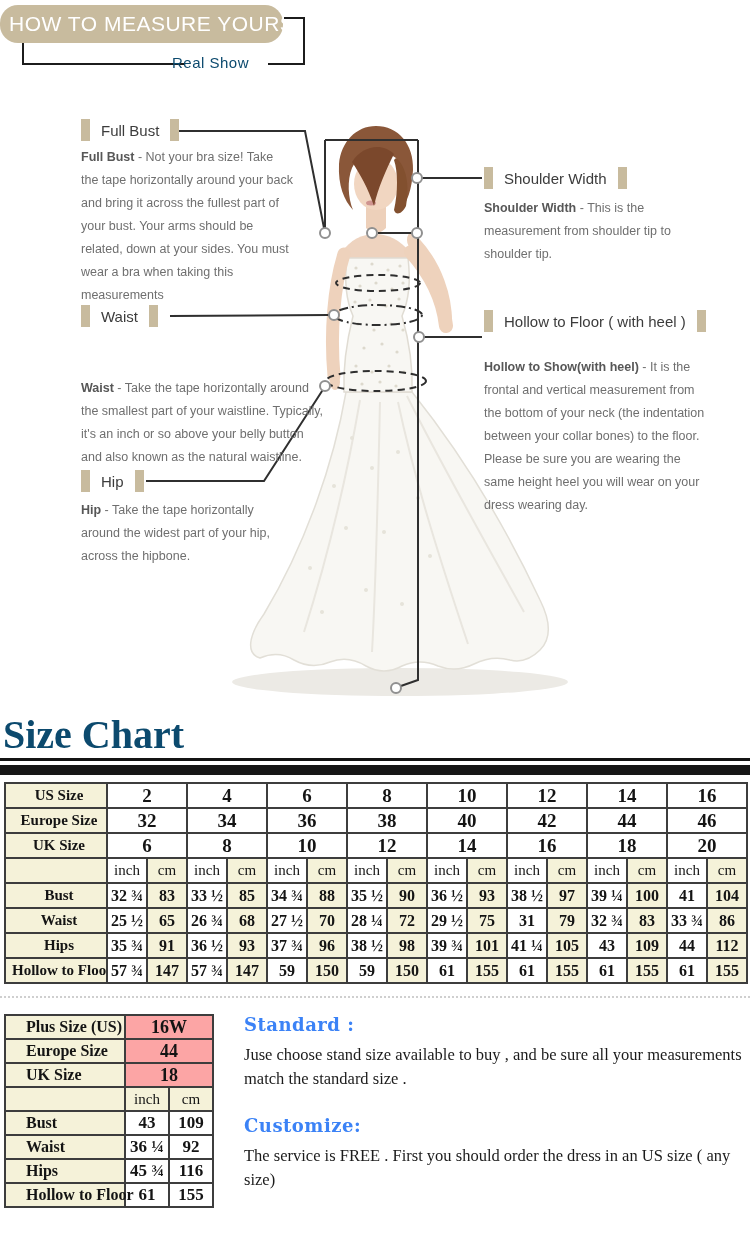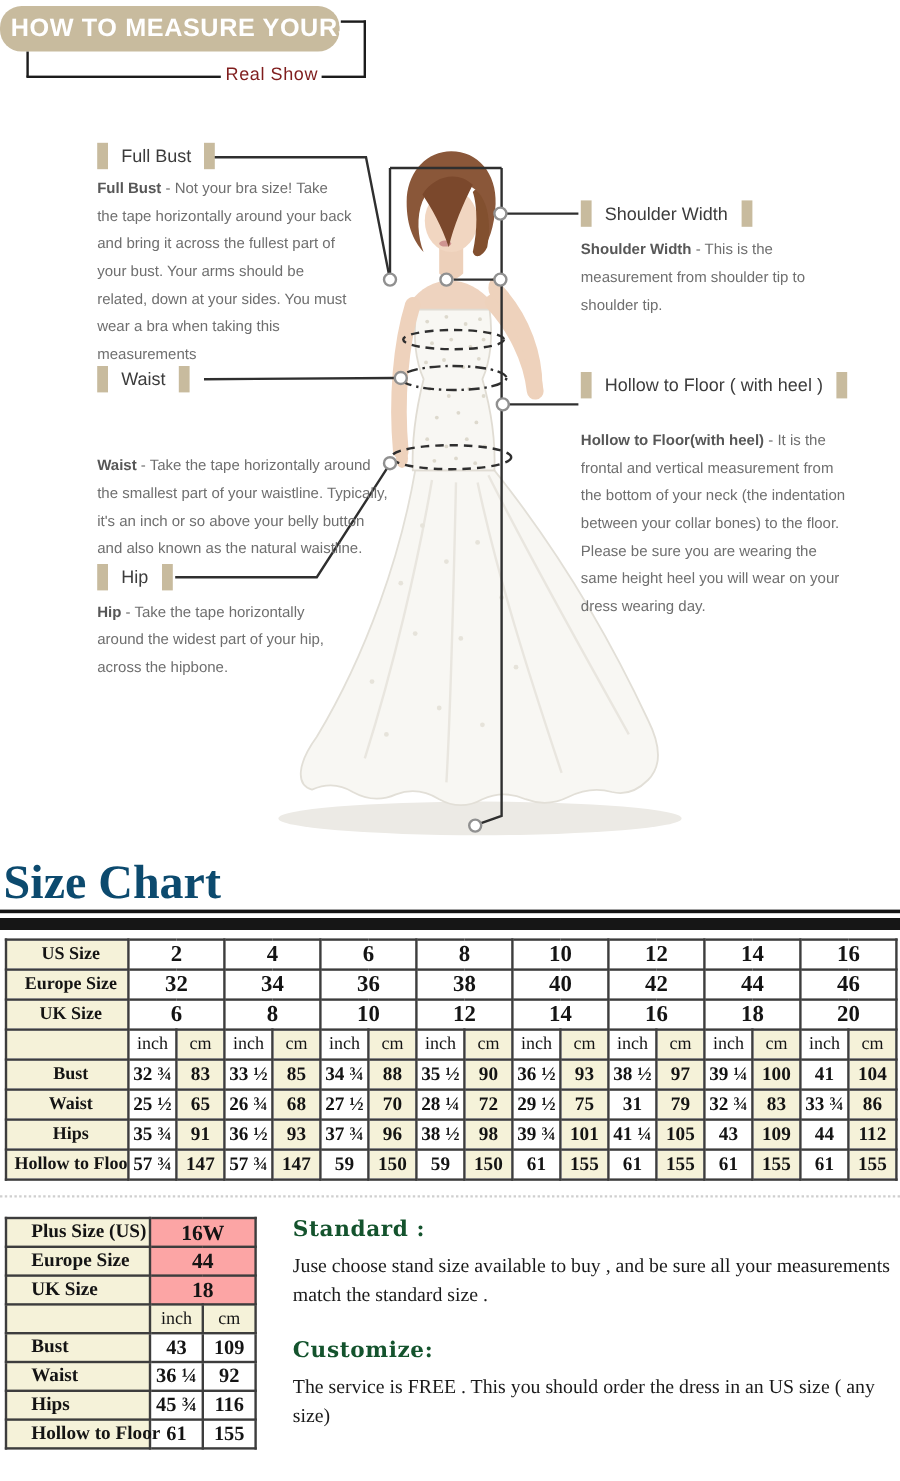--- a/index.html
+++ b/index.html
@@ -12,26 +12,26 @@
     --red:#c5211e;
   }
   *{box-sizing:border-box;}
   html,body{margin:0;padding:0;background:#fff;}
   .page{position:relative;width:750px;height:1234px;background:#fff;overflow:hidden;
         font-family:"Liberation Sans",sans-serif;color:var(--ink);}
 
   
   .diagram{position:relative;width:750px;height:712px;}
   .hdr-bar{position:absolute;left:0;top:5px;width:283px;height:38px;background:var(--tan);
-           color:#fff;font-weight:bold;font-size:21px;letter-spacing:.5px;line-height:38px;
+           color:#fff;font-weight:normal;font-size:21px;letter-spacing:.5px;line-height:38px;
            padding-left:9px;white-space:nowrap;border-radius:18px;}
   .ln{position:absolute;background:transparent;}
   .ln.v{border-left:2px solid #1c1c1c;}
   .ln.h{border-top:2px solid #1c1c1c;}
-  .real-show{position:absolute;left:188px;top:54px;font-size:15px;color:#7f1d1d;letter-spacing:.5px;}
+  .real-show{position:absolute;left:172px;top:54px;font-size:15px;color:#0c4a6e;letter-spacing:.5px;}
 
   .fig{position:absolute;left:0;top:0;}
 
   .m-label{position:absolute;display:flex;align-items:center;gap:11px;font-size:15px;
            color:#3c3c3c;white-space:nowrap;z-index:3;}
   .m-label .bar{width:9px;height:22px;background:var(--tan);flex:0 0 auto;}
   .m-desc{position:absolute;font-size:12.5px;color:var(--desc);line-height:1.84;z-index:3;}
   .m-desc b{color:#575757;font-weight:bold;}
 
   
@@ -57,21 +57,21 @@
   .bottom{display:flex;align-items:flex-start;margin-top:16px;}
   .plus{width:208px;margin-left:4px;flex:0 0 auto;}
   .plus th,.plus td{border:2px solid var(--border);height:24px;text-align:center;padding:0;}
   .plus th.lbl{background:var(--cream);text-align:left;padding-left:20px;font-size:16px;font-weight:bold;white-space:nowrap;}
   .plus td.big{font-size:18px;font-weight:bold;background:#fca5a5;}
   .plus td.unit{background:var(--cream);font-size:15px;font-weight:normal;}
   .plus td.val{background:#fff;font-size:17px;font-weight:bold;}
 
   .notes{margin-left:30px;width:508px;}
   .notes h3{font-family:"DejaVu Serif",serif;font-weight:bold;font-size:18px;margin:0 0 8px 0;
-            letter-spacing:.5px;color:#14532d;}
+            letter-spacing:.5px;color:#3b82f6;}
   .notes p{font-family:"Liberation Serif",serif;font-size:16.5px;line-height:1.45;margin:0 0 3px 0;color:#1b1b1b;}
   .notes .gap1{margin-top:24px;}
 </style>
 </head>
 <body>
 
 <div class="page">
 
   <section class="diagram">
 
@@ -231,21 +231,21 @@
     <div class="m-desc" style="left:484px;top:197px;width:212px;">
       <b>Shoulder Width</b><span> - This is the measurement from shoulder tip to shoulder tip.</span>
     </div>
 
     <div class="m-label" style="left:484px;top:310px;">
       <span class="bar"></span>
       <span>Hollow to Floor ( with heel )</span>
       <span class="bar"></span>
     </div>
     <div class="m-desc" style="left:484px;top:356px;width:228px;">
-      <b>Hollow to Floor(with heel)</b><span> - It is the frontal and vertical measurement from the bottom of your neck (the indentation between your collar bones) to the floor. Please be sure you are wearing the same height heel you will wear on your dress wearing day.</span>
+      <b>Hollow to Show(with heel)</b><span> - It is the frontal and vertical measurement from the bottom of your neck (the indentation between your collar bones) to the floor. Please be sure you are wearing the same height heel you will wear on your dress wearing day.</span>
     </div>
   </section>
 
   <section class="chart-section">
     <h1 class="sc-title">Size Chart</h1>
     <div class="rule-thin"></div>
     <div class="rule-thick"></div>
 
     <table class="sizes">
       <colgroup>
@@ -431,18 +431,18 @@
               <td class="val">61</td>
               <td class="val">155</td>
             </tr>
           </tbody>
       </table>
 
       <div class="notes">
         <h3>Standard :</h3>
         <p>Juse choose stand size available to buy , and be sure all your measurements match the standard size .</p>
         <h3 class="gap1">Customize:</h3>
-        <p>The service is FREE . This you should order the dress in an US size ( any size)</p>
+        <p>The service is FREE . First you should order the dress in an US size ( any size)</p>
 
       </div>
     </div>
   </section>
 </div>
 
 </body></html>

